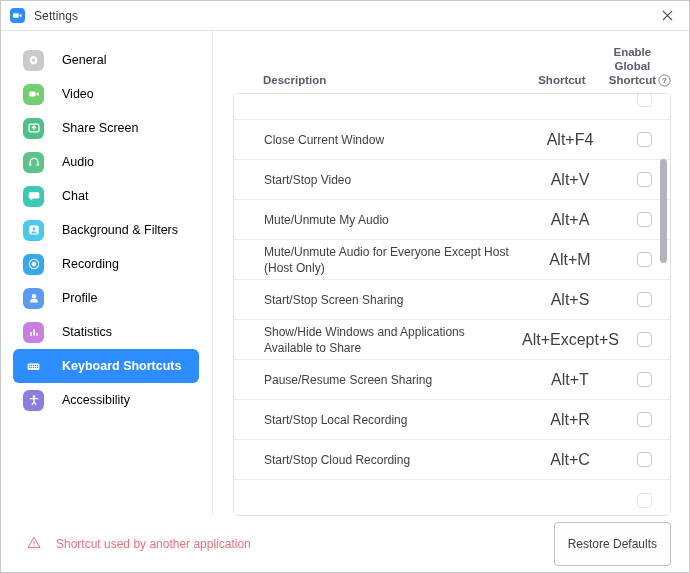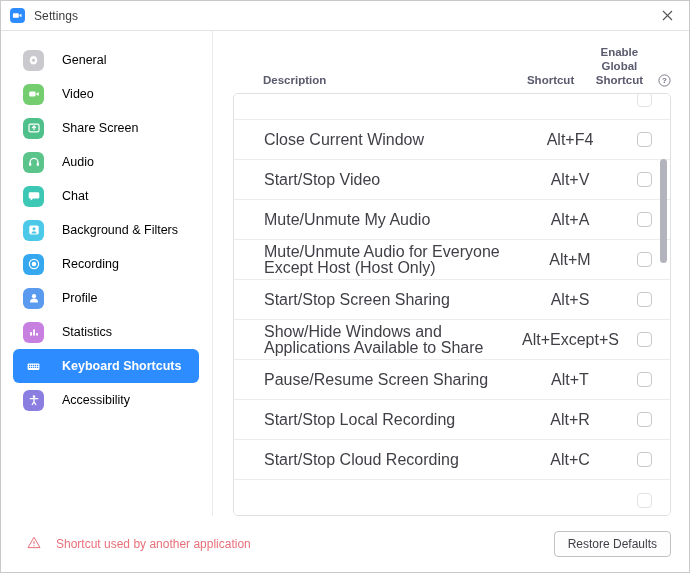--- a/index.html
+++ b/index.html
@@ -107,21 +107,21 @@
     font-weight: bold;
     color: #5a5a6e;
     line-height: 14px;
   }
   .th-desc { width: 288px; padding-left: 30px; }
   .th-short { width: 96px; text-align: center; }
   .th-global {
     flex: 1;
     text-align: center;
     display: flex; align-items: flex-end; justify-content: center;
-    gap: 15px;
+    gap: 2px;
   }
   .th-global .txt { text-align: center; }
   .help-icon {
     width: 13px; height: 13px; flex: 0 0 auto;
     margin-bottom: 0px;
   }
 
   
   .table-wrap {
     flex: 1;
@@ -141,21 +141,21 @@
     display: flex; align-items: center;
     min-height: 40px;
     border-bottom: 1px solid #ededed;
     background: #fff;
   }
   .row:last-child { border-bottom: none; }
   .cell-desc {
     width: 288px;
     padding-left: 30px;
     padding-right: 8px;
-    font-size: 16px;
+    font-size: 12px;
     color: #3f3f46;
     line-height: 16px;
   }
   .cell-short {
     width: 96px;
     text-align: center;
     font-size: 16px;
     color: #3f3f46;
   }
   .cell-box {
@@ -194,21 +194,21 @@
   .warn {
     display: flex; align-items: center; gap: 15px;
     padding-left: 6px;
   }
   .warn-text {
     font-size: 12px;
     color: #e8707a;
   }
   .spacer { flex: 1; }
   .restore-btn {
-    height: 26px;
+    height: 44px;
     padding: 0 13px;
     border: 1px solid #c2c2c6;
     border-radius: 4px;
     background: #fdfdfd;
     font-family: "Liberation Sans", sans-serif;
     font-size: 12px;
     color: #3f3f46;
     cursor: pointer;
     display: flex; align-items: center;
   }

